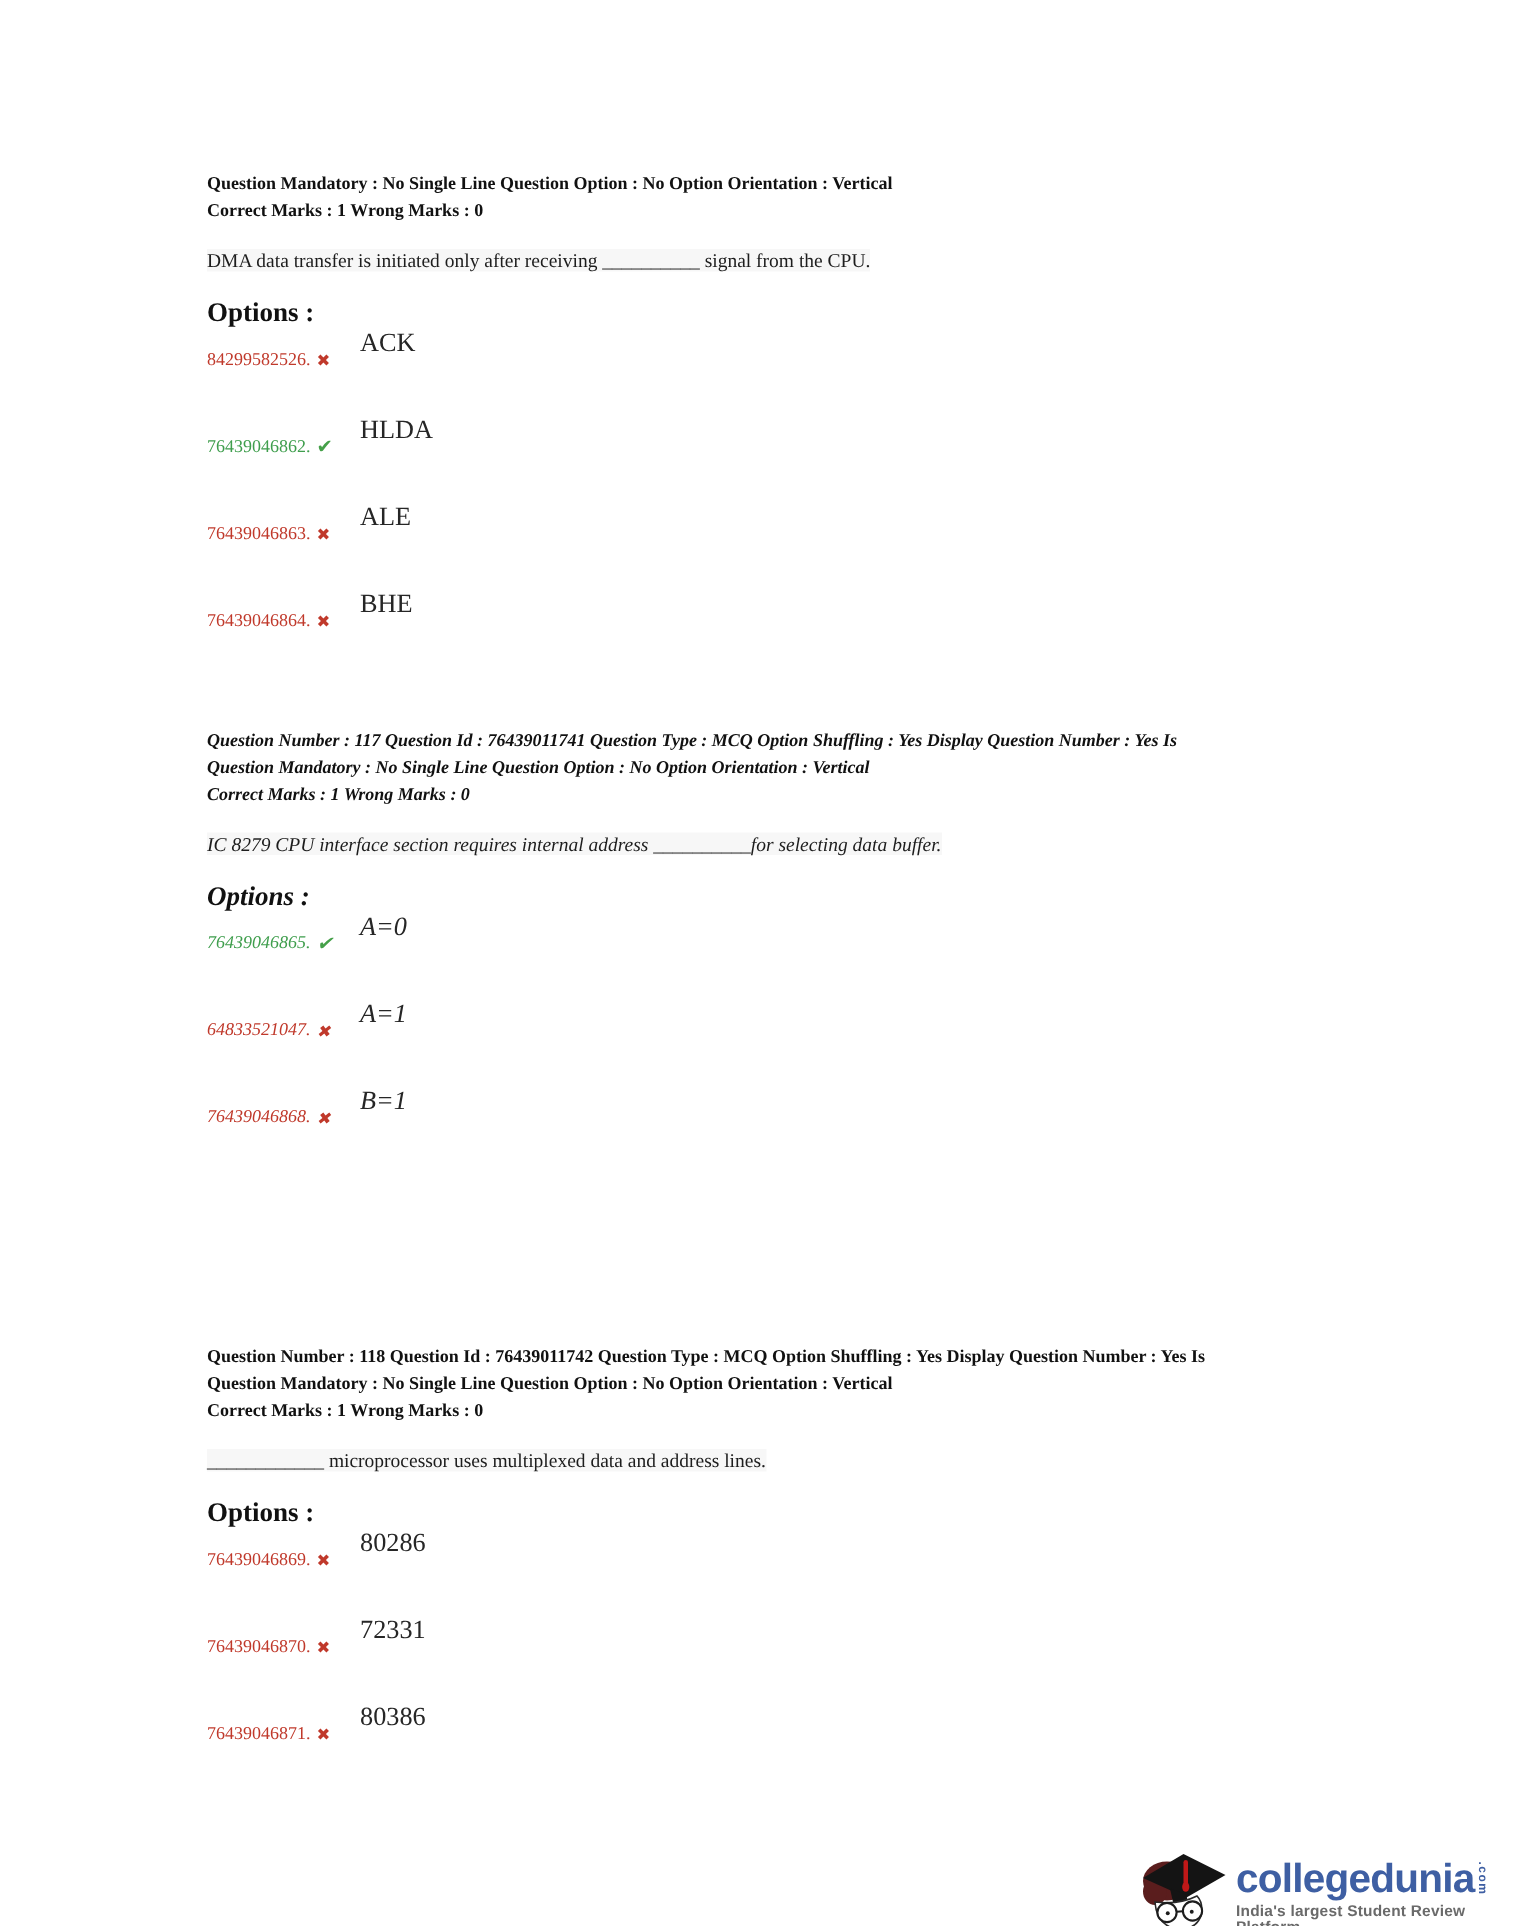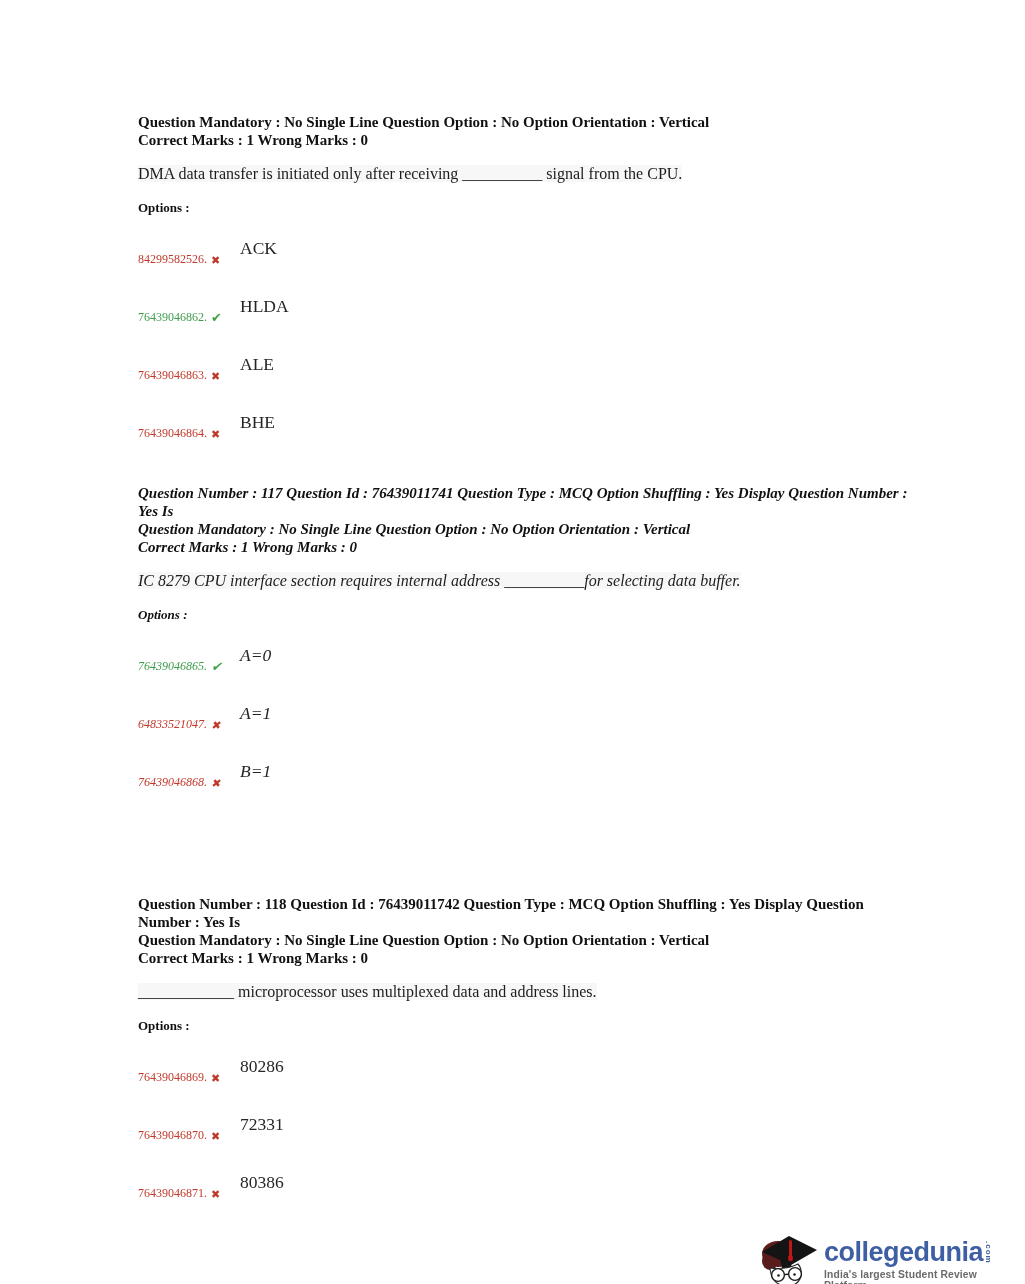--- a/index.html
+++ b/index.html
@@ -4,25 +4,25 @@
 <style>
   * { margin:0; padding:0; box-sizing:border-box; }
   html,body { width:1025px; height:1284px; background:#ffffff; overflow:hidden; }
   body { font-family:"Liberation Serif", serif; color:#1c1c1c; position:relative; }
 
   .q-block { position:absolute; left:138px; width:770px; }
   #q-block-1 { top:113px; }
   #q-block-2 { top:484px;font-style:italic; }
   #q-block-3 { top:895px;font-family:Liberation Serif, serif; }
 
-  .meta-line { font-weight:700; font-size:15px; line-height:18px; color:#111; }
-  .q-text { margin-top:8px; font-size:16px; line-height:33px; max-width:690px; color:#1d1d1d; }
+  .meta-line { font-weight:700; font-size:12px; line-height:18px; color:#111; }
+  .q-text { margin-top:8px; font-size:13px; line-height:33px; max-width:690px; color:#1d1d1d; }
   .q-text .hl { background:#f7f7f7; box-decoration-break:clone; -webkit-box-decoration-break:clone; }
-  .options-heading { margin-top:9px; font-weight:700; font-size:13px; line-height:18px; color:#111; }
-  .options-list { margin-top:20px; }
+  .options-heading { margin-top:9px; font-weight:700; font-size:18px; line-height:18px; color:#111; }
+  .options-list { margin-top:0; }
 
   .option { position:relative; height:34px; margin-bottom:24px; }
   .opt-label { position:absolute; left:102px; top:0; font-size:17.5px; line-height:22px; color:#262626; }
   .opt-id-row { position:absolute; left:0; top:15px; font-size:12px; line-height:14px; white-space:nowrap; }
   .opt-id-row.wrong   { color:#c0392b; }
   .opt-id-row.correct { color:#3f9e4d; }
   .opt-icon { display:inline-block; margin-left:4px; font-size:12px; transform:translateY(1px); }
   .opt-icon.wrong   { color:#c0392b; font-size:11px; }
   .opt-icon.correct { color:#45a049; font-size:13px; }
 

